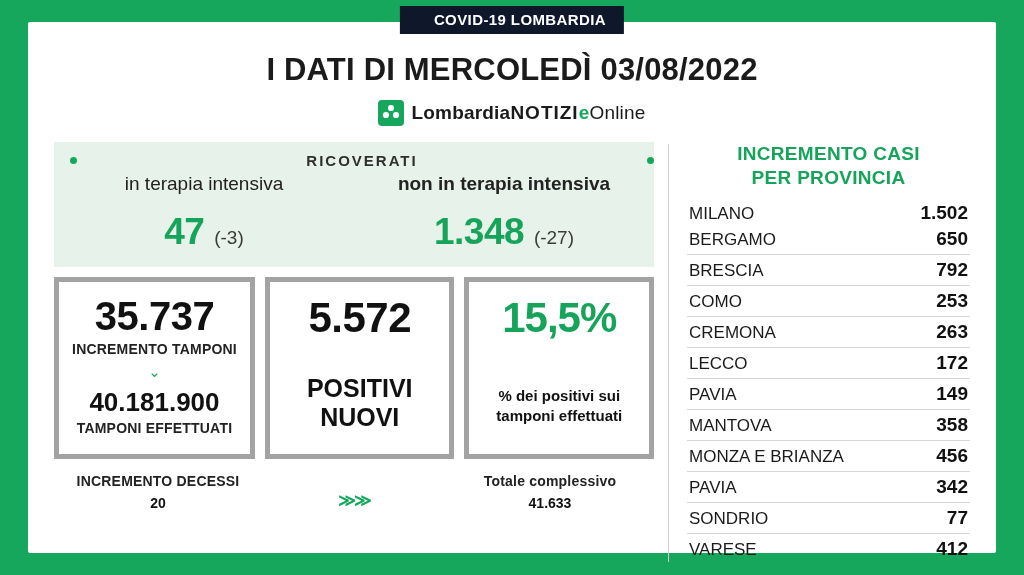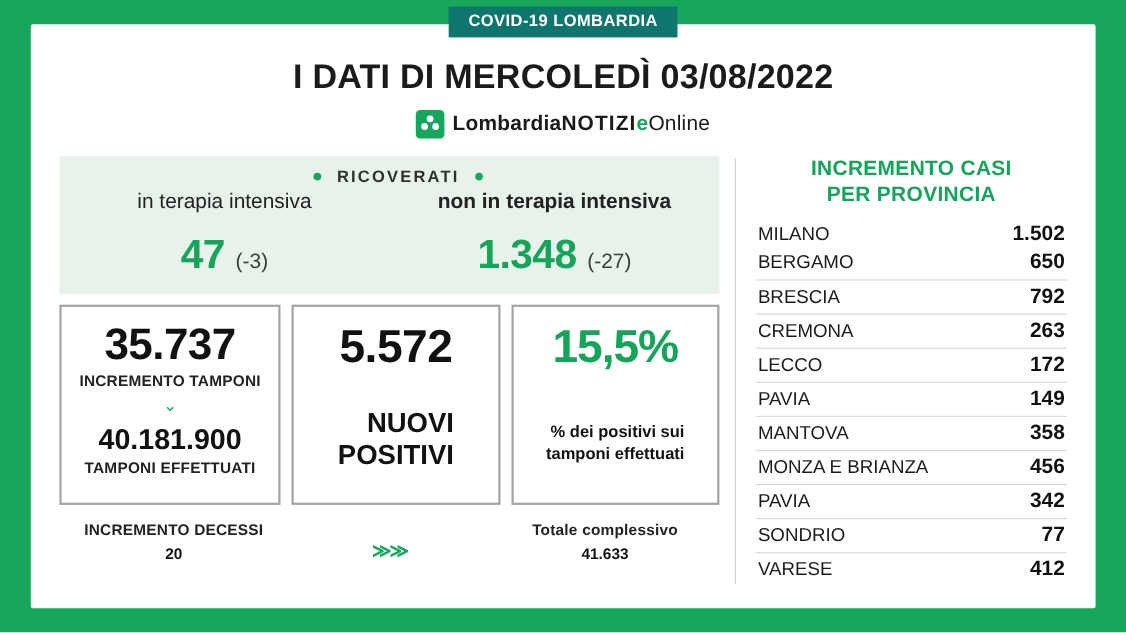--- a/index.html
+++ b/index.html
@@ -18,26 +18,26 @@
     position: relative;
     width: 968px; height: 531px;
     background: #ffffff;
     border-radius: 2px;
   }
   
   .badge {
     position: absolute;
     left: 50%; transform: translateX(-50%);
     top: -16px;
-    background: #0f766e;
+    background: #0f172a;
     color: #ffffff;
     font-weight: bold;
     font-size: 15px;
     letter-spacing: .4px;
-    padding: 5px 18px 6px 18px;
+    padding: 5px 18px 6px 34px;
     white-space: nowrap;
   }
   .title {
     text-align: center;
     font-size: 31px;
     font-weight: bold;
     color: #1b1b1b;
     padding-top: 30px;
     letter-spacing: .2px;
   }
@@ -81,21 +81,21 @@
   .right { flex: 1; }
 
   
   .ricoverati {
     background: #E7F2EA;
     padding: 10px 0 14px 0;
   }
   .ric-head {
     display: flex;
     align-items: center;
-    justify-content: center;
+    justify-content: space-between;
     gap: 14px;
     font-size: 15px;
     font-weight: bold;
     letter-spacing: 2px;
     color: #2f2f2f;
     margin-left: 16px;
   }
   .dot { width: 7px; height: 7px; border-radius: 50%; background: #16A75C; display: inline-block; }
   .ric-body { display: flex; margin-top: 4px; }
   .ric-cell { flex: 1; text-align: center; }
@@ -111,24 +111,24 @@
   .ric-cell .val .delta {
     color: #3b3b3b;
     font-size: 19px;
     font-weight: normal;
     letter-spacing: 0;
   }
 
   
   .boxes { display: flex; gap: 10px; margin-top: 10px; }
   .box {
-    border: 2px solid #a3a3a3;
+    border: 5px solid #a3a3a3;
     flex: 1;
     padding: 12px 8px 14px 8px;
-    text-align: right;
+    text-align: center;
     min-height: 182px;
     display: flex;
     flex-direction: column;
     align-items: center;
   }
   .box.b1 { flex: 1.07; }
   .big-num {
     font-size: 40px;
     font-weight: bold;
     color: #111;
@@ -264,22 +264,22 @@
             <div class="big-num">35.737</div>
             <div class="cap">INCREMENTO TAMPONI</div>
             <div class="chev">⌄</div>
             <div class="mid-num">40.181.900</div>
             <div class="cap">TAMPONI EFFETTUATI</div>
           </div>
 
           <div class="box b2">
             <div class="big-num">5.572</div>
             <div class="nuovi">
+              <div>POSITIVI</div>
               <div>NUOVI</div>
-              <div>POSITIVI</div>
             </div>
           </div>
 
           <div class="box b3">
             <div class="pct">15,5%</div>
             <div class="pct-cap">
               <div>% dei positivi sui</div>
               <div>tamponi effettuati</div>
             </div>
           </div>
@@ -313,20 +313,24 @@
 
         <div class="prov-row">
           <span class="prov-name">BERGAMO</span>
           <span class="prov-val">650</span>
         </div>
         <div class="prov-row">
           <span class="prov-name">BRESCIA</span>
           <span class="prov-val">792</span>
         </div>
         <div class="prov-row">
+          <span class="prov-name">COMO</span>
+          <span class="prov-val">253</span>
+        </div>
+        <div class="prov-row">
           <span class="prov-name">CREMONA</span>
           <span class="prov-val">263</span>
         </div>
         <div class="prov-row">
           <span class="prov-name">LECCO</span>
           <span class="prov-val">172</span>
         </div>
         <div class="prov-row">
           <span class="prov-name">PAVIA</span>
           <span class="prov-val">149</span>

